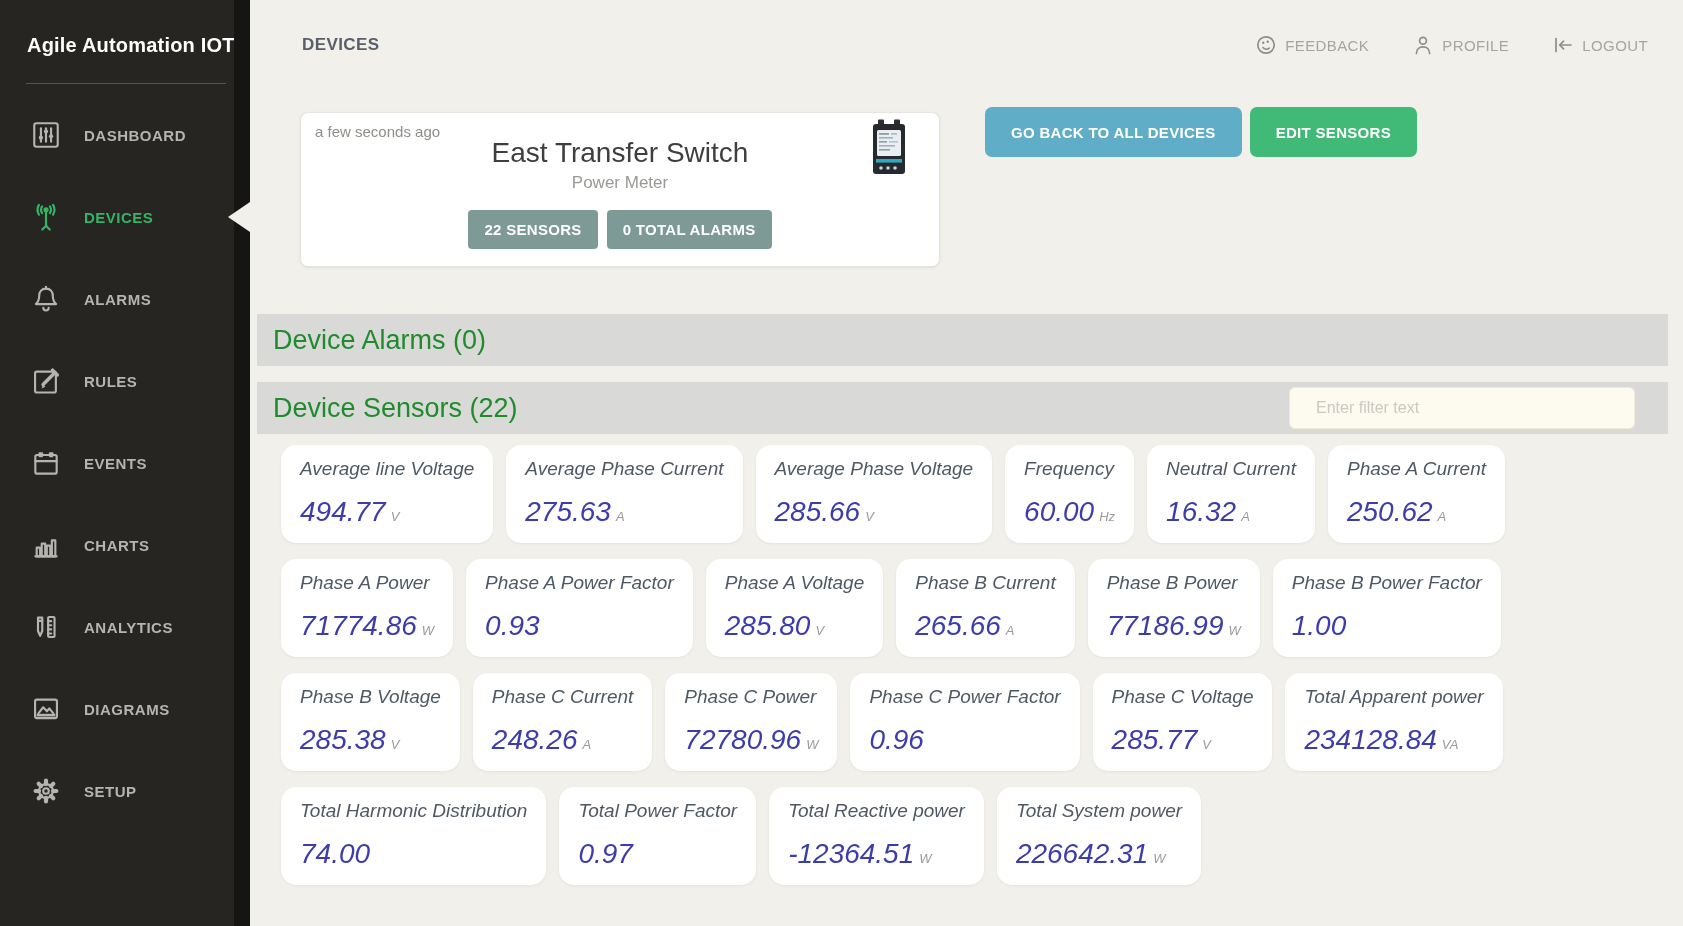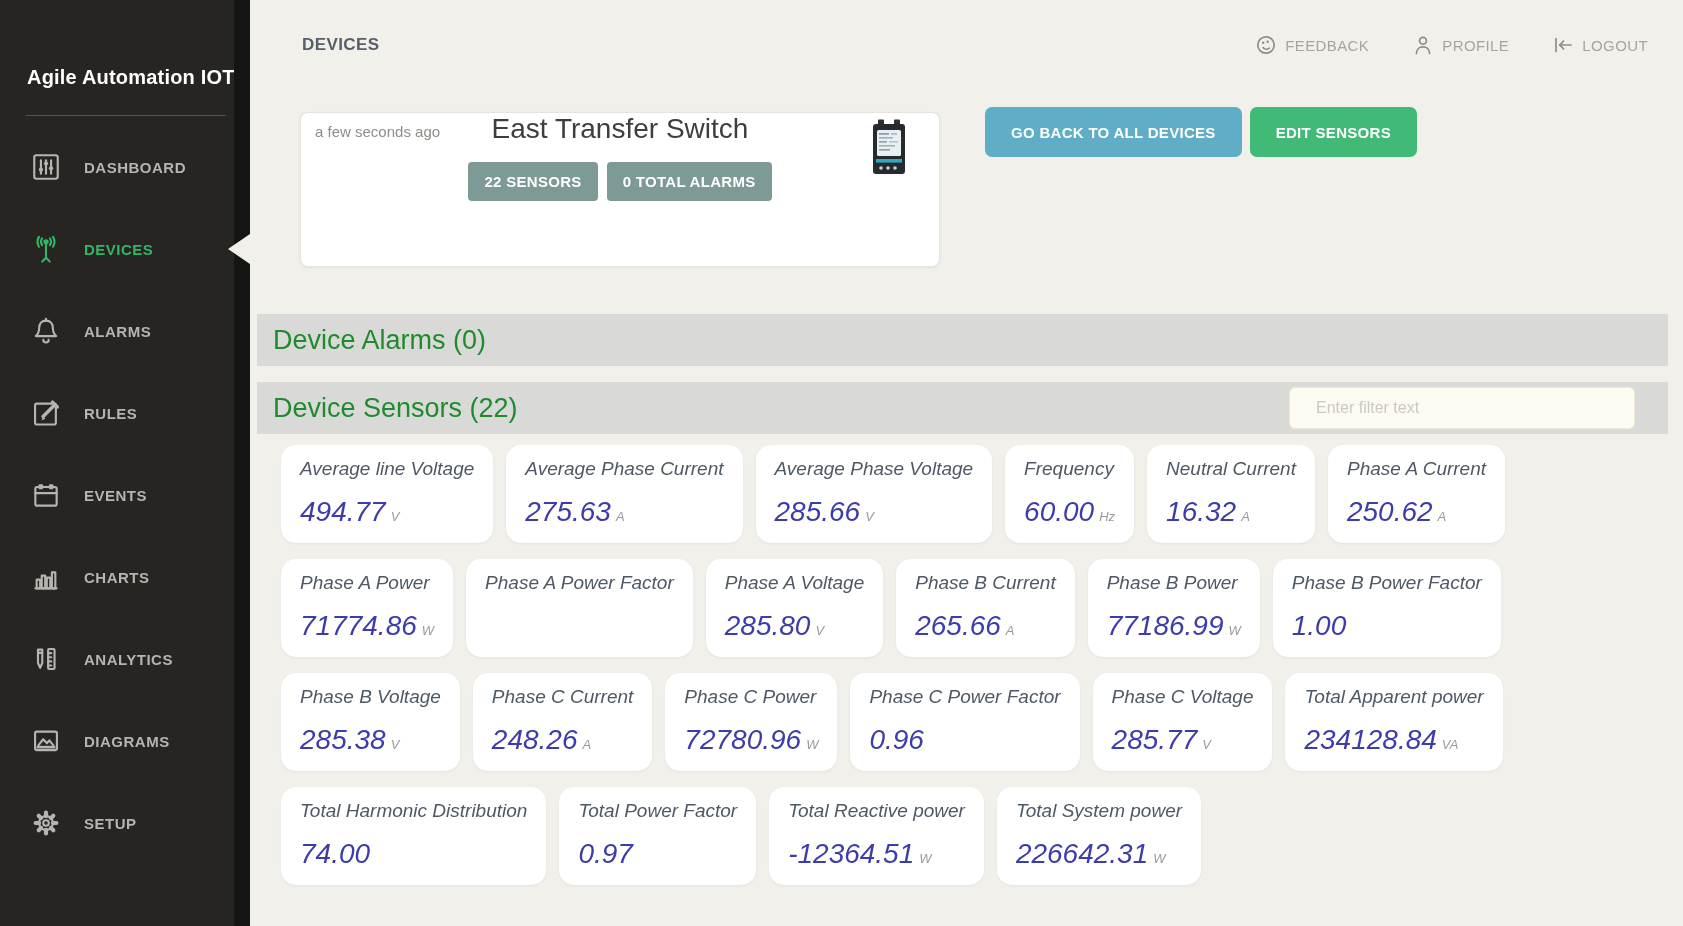--- a/index.html
+++ b/index.html
@@ -2,21 +2,21 @@
 <html><head>
 <meta charset="utf-8">
 <style>
   html,body{margin:0;padding:0;width:1683px;height:926px;overflow:hidden;
     font-family:"Liberation Sans","DejaVu Sans",sans-serif;background:#f1f0ea;}
   .app{display:flex;width:1683px;height:926px;}
 
   
   .sidebar{position:relative;width:250px;height:100%;background:#262522;flex:none;}
   .sidebar-strip{position:absolute;top:0;right:0;bottom:0;width:16px;background:#151513;}
-  .brand{color:#fff;font-size:20px;font-weight:bold;padding:34px 0 0 27px;letter-spacing:.2px;margin-top:32px;}
+  .brand{color:#fff;font-size:20px;font-weight:bold;padding:34px 0 0 27px;letter-spacing:.2px;}
   .sidebar hr{border:none;border-top:1px solid #55534e;margin:26px 24px 0 26px;}
   .nav{margin-top:10px;}
   .nav-item{position:relative;display:flex;align-items:center;height:82px;padding-left:30px;
     color:#b5b4b0;cursor:pointer;}
   .nav-item .icon{width:32px;height:32px;flex:none;display:flex;align-items:center;justify-content:center;}
   .nav-item svg{width:32px;height:32px;stroke:currentColor;fill:none;stroke-width:1.6;
     stroke-linecap:round;stroke-linejoin:round;}
   .nav-item svg .f{fill:currentColor;stroke:none;}
   .nav-item .nav-label{margin-left:22px;font-size:15px;font-weight:bold;letter-spacing:.5px;}
   .nav-item.active{color:#34b566;}
@@ -34,21 +34,21 @@
     letter-spacing:.4px;cursor:pointer;}
   .tlink svg{width:24px;height:24px;stroke:#8f8d86;fill:none;stroke-width:1.7;
     stroke-linecap:round;stroke-linejoin:round;}
   .tlink svg .f{fill:#8f8d86;stroke:none;}
 
   
   .device-row{display:flex;align-items:flex-start;margin:17px 0 0 50px;}
   .device-card{position:relative;width:640px;height:155px;background:#fff;border:1px solid #e5e4df;
     border-radius:8px;box-shadow:0 1px 3px rgba(0,0,0,.07);text-align:center;margin-top:5px;box-sizing:border-box;}
   .timestamp{position:absolute;top:10px;left:14px;font-size:15px;color:#8e8d88;}
-  .device-name{font-size:28px;color:#3e3e3e;}
+  .device-name{font-size:28px;color:#3e3e3e;margin-top:24px;}
   .device-type{font-size:17px;color:#9a9995;margin-top:4px;}
   .badge-row{display:flex;justify-content:center;gap:9px;margin-top:17px;}
   .badge{background:#7e9a96;color:#fff;font-size:15px;font-weight:bold;letter-spacing:.3px;
     padding:11px 16px;border-radius:4px;cursor:pointer;}
   .device-photo{position:absolute;top:5px;right:32px;width:36px;height:58px;}
   .btns{display:flex;gap:8px;margin-left:45px;}
   .btn{border:none;border-radius:7px;color:#fff;font-family:inherit;font-size:15px;font-weight:bold;
     letter-spacing:.3px;height:50px;padding:0 26px;cursor:pointer;}
   .btn-blue{background:#5fadc7;}
   .btn-green{background:#41ba77;}
@@ -243,20 +243,21 @@
             </svg>
           <span>LOGOUT</span>
         </div>
       </div>
     </header>
 
     <div class="device-row">
       <div class="device-card">
         <div class="timestamp">a few seconds ago</div>
         <div class="device-name">East Transfer Switch</div>
+        <div class="device-type">Power Meter</div>
         <div class="badge-row">
           <span class="badge">22 SENSORS</span>
           <span class="badge">0 TOTAL ALARMS</span>
         </div>
         <svg class="device-photo" viewBox="0 0 36 58">
           <rect x="7" y="1.5" width="6" height="7" rx="1" fill="#2b2e32"></rect>
           <rect x="23" y="1.5" width="6" height="7" rx="1" fill="#2b2e32"></rect>
           <rect x="2" y="6" width="32" height="50" rx="3" fill="#26292d"></rect>
           <rect x="6" y="12" width="24" height="26" rx="1.5" fill="#e9eef1"></rect>
           <rect x="8" y="15" width="10" height="1.8" fill="#8ba0ae"></rect>
@@ -335,20 +336,24 @@
         <div class="sensor-row">
           <div class="sensor-card">
     <div class="sensor-label">Phase A Power</div>
     <div class="sensor-value-row">
       <span class="sensor-value">71774.86</span>
       <span class="sensor-unit">W</span>
     </div>
   </div>
           <div class="sensor-card">
     <div class="sensor-label">Phase A Power Factor</div>
+    <div class="sensor-value-row">
+      <span class="sensor-value">0.93</span>
+
+    </div>
   </div>
           <div class="sensor-card">
     <div class="sensor-label">Phase A Voltage</div>
     <div class="sensor-value-row">
       <span class="sensor-value">285.80</span>
       <span class="sensor-unit">V</span>
     </div>
   </div>
           <div class="sensor-card">
     <div class="sensor-label">Phase B Current</div>

